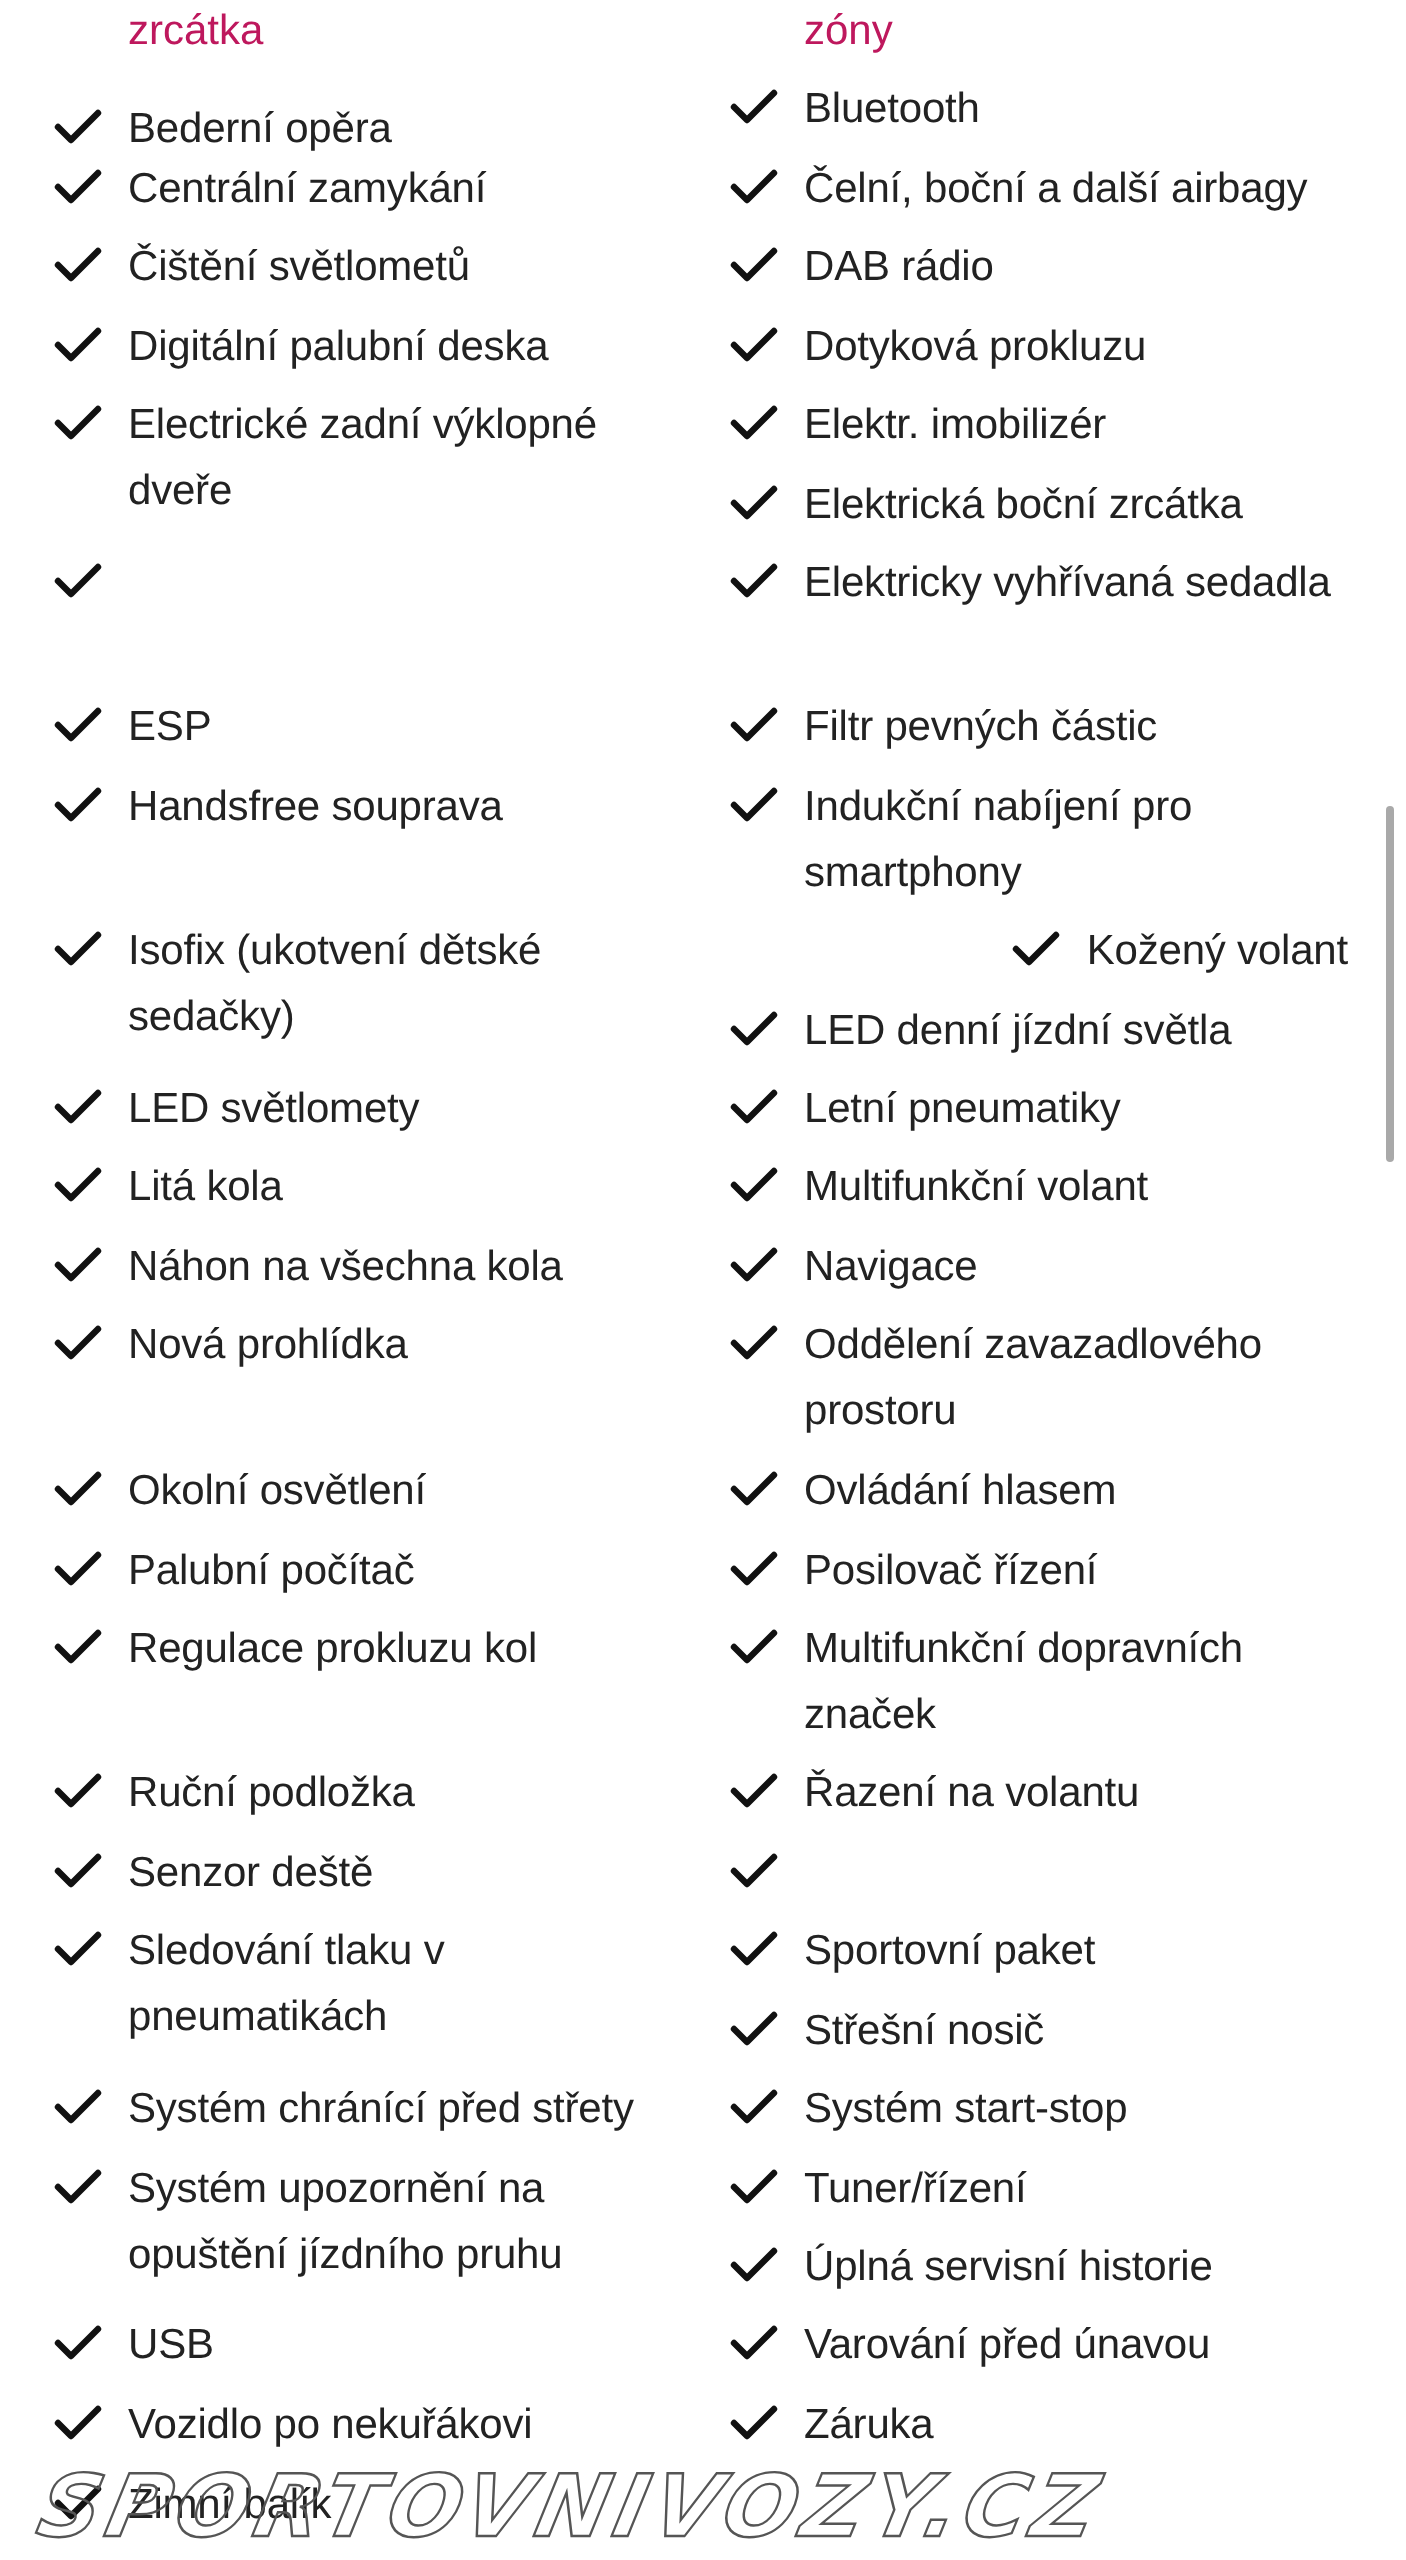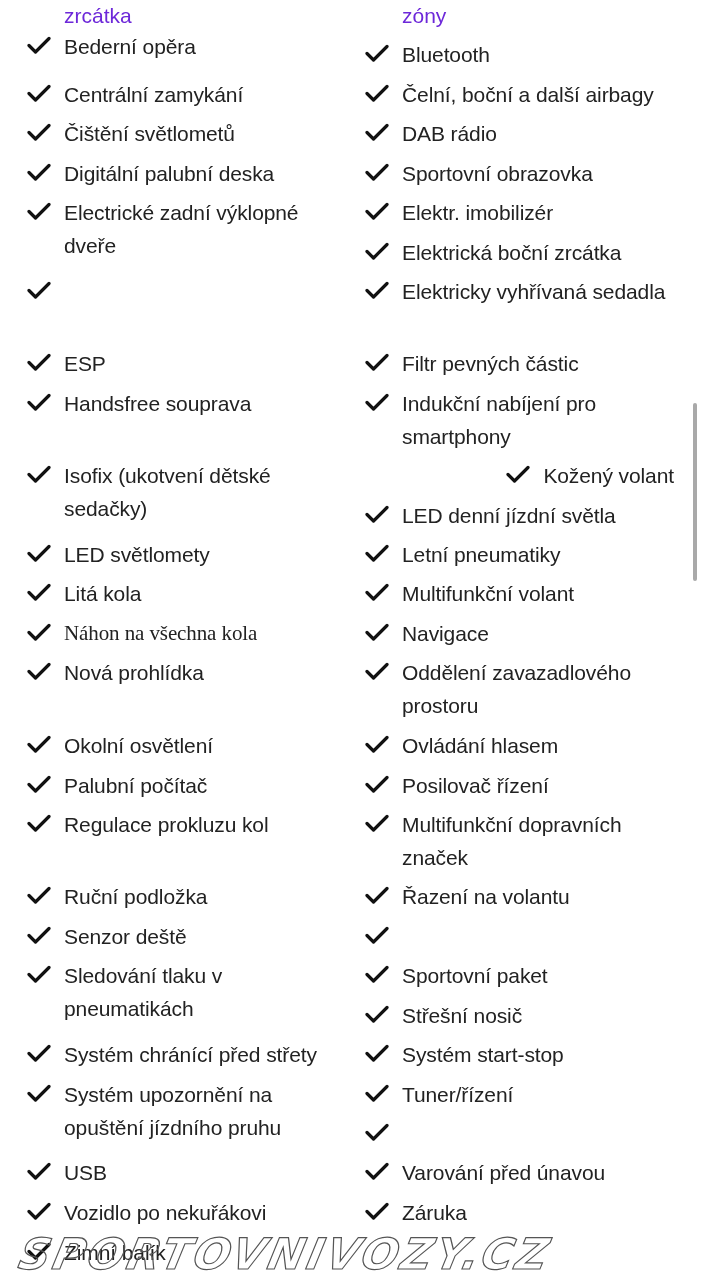--- a/index.html
+++ b/index.html
@@ -17,21 +17,21 @@
     letter-spacing: -0.1px;
   }
   .check {
     width: 26px; height: 33px; flex: 0 0 26px; margin-right: 12px;
     display: flex; align-items: flex-start; justify-content: center;
   }
   .check svg { margin-top: 6px; }
   .label { white-space: normal; }
   .col-left .item { left: 26px; width: 300px; }
   .col-right .item { left: 364px; width: 310px; }
-  .continuation { position: absolute; font-size: 21px; line-height: 33px; color: #6d28d9; }
+  .continuation { position: absolute; font-size: 21px; line-height: 33px; color: #be185d; }
   .scrollbar {
     position: absolute; left: 693px; top: 403px; width: 4px; height: 178px;
     background: #a9a9a9; border-radius: 2px;
   }
   .watermark {
     position: absolute; left: 20px; top: 1232px; width: 680px; height: 44px;
     font-family: "DejaVu Sans", sans-serif; font-style: italic; font-weight: bold;
     font-size: 43px; letter-spacing: 3px; line-height: 44px;
     color: transparent; -webkit-text-stroke: 1.2px #555555;
     white-space: nowrap; pointer-events: none;
@@ -39,21 +39,21 @@
   }
 </style>
 </head>
 <body>
 
 <div class="page">
   <span class="continuation" style="left:64px; top:-1px;">zrcátka</span>
   <span class="continuation" style="left:402px; top:-1px;">zóny</span>
 
   <div class="col-left" id="col-left">
-      <div class="item" style="top: 30px;">
+      <div class="item" style="top: 48px;">
         <span class="check">
           <svg width="24" height="18" viewBox="0 0 24 18">
             <path d="M2 9.5 L8.5 16 L22 2.5" fill="none" stroke="#111" stroke-width="3.2" stroke-linecap="round" stroke-linejoin="round"></path>
           </svg>
         </span>
         <span class="label">Bederní opěra</span>
       </div>
       <div class="item" style="top: 78px;">
         <span class="check">
           <svg width="24" height="18" viewBox="0 0 24 18">
@@ -126,21 +126,21 @@
         <span class="label">LED světlomety</span>
       </div>
       <div class="item" style="top: 577px;">
         <span class="check">
           <svg width="24" height="18" viewBox="0 0 24 18">
             <path d="M2 9.5 L8.5 16 L22 2.5" fill="none" stroke="#111" stroke-width="3.2" stroke-linecap="round" stroke-linejoin="round"></path>
           </svg>
         </span>
         <span class="label">Litá kola</span>
       </div>
-      <div class="item" style="top: 617px; font-family: Liberation Serif, serif;">
+      <div class="item" style="top: 617px;">
         <span class="check">
           <svg width="24" height="18" viewBox="0 0 24 18">
             <path d="M2 9.5 L8.5 16 L22 2.5" fill="none" stroke="#111" stroke-width="3.2" stroke-linecap="round" stroke-linejoin="round"></path>
           </svg>
         </span>
         <span class="label">Náhon na všechna kola</span>
       </div>
       <div class="item" style="top: 656px;">
         <span class="check">
           <svg width="24" height="18" viewBox="0 0 24 18">
@@ -262,21 +262,21 @@
           </svg>
         </span>
         <span class="label">DAB rádio</span>
       </div>
       <div class="item" style="top: 157px;">
         <span class="check">
           <svg width="24" height="18" viewBox="0 0 24 18">
             <path d="M2 9.5 L8.5 16 L22 2.5" fill="none" stroke="#111" stroke-width="3.2" stroke-linecap="round" stroke-linejoin="round"></path>
           </svg>
         </span>
-        <span class="label">Sportovní obrazovka</span>
+        <span class="label">Dotyková prokluzu</span>
       </div>
       <div class="item" style="top: 196px;">
         <span class="check">
           <svg width="24" height="18" viewBox="0 0 24 18">
             <path d="M2 9.5 L8.5 16 L22 2.5" fill="none" stroke="#111" stroke-width="3.2" stroke-linecap="round" stroke-linejoin="round"></path>
           </svg>
         </span>
         <span class="label">Elektr. imobilizér</span>
       </div>
       <div class="item" style="top: 236px;">
@@ -429,20 +429,21 @@
           </svg>
         </span>
         <span class="label">Tuner/řízení</span>
       </div>
       <div class="item" style="top: 1117px;">
         <span class="check">
           <svg width="24" height="18" viewBox="0 0 24 18">
             <path d="M2 9.5 L8.5 16 L22 2.5" fill="none" stroke="#111" stroke-width="3.2" stroke-linecap="round" stroke-linejoin="round"></path>
           </svg>
         </span>
+        <span class="label">Úplná servisní historie</span>
       </div>
       <div class="item" style="top: 1156px;">
         <span class="check">
           <svg width="24" height="18" viewBox="0 0 24 18">
             <path d="M2 9.5 L8.5 16 L22 2.5" fill="none" stroke="#111" stroke-width="3.2" stroke-linecap="round" stroke-linejoin="round"></path>
           </svg>
         </span>
         <span class="label">Varování před únavou</span>
       </div>
       <div class="item" style="top: 1196px;">

